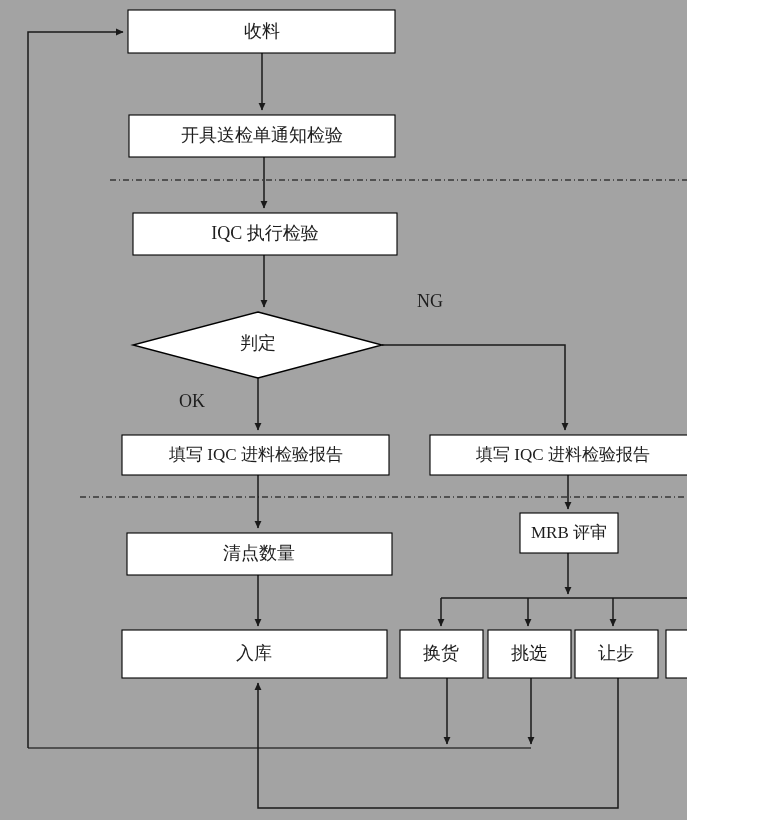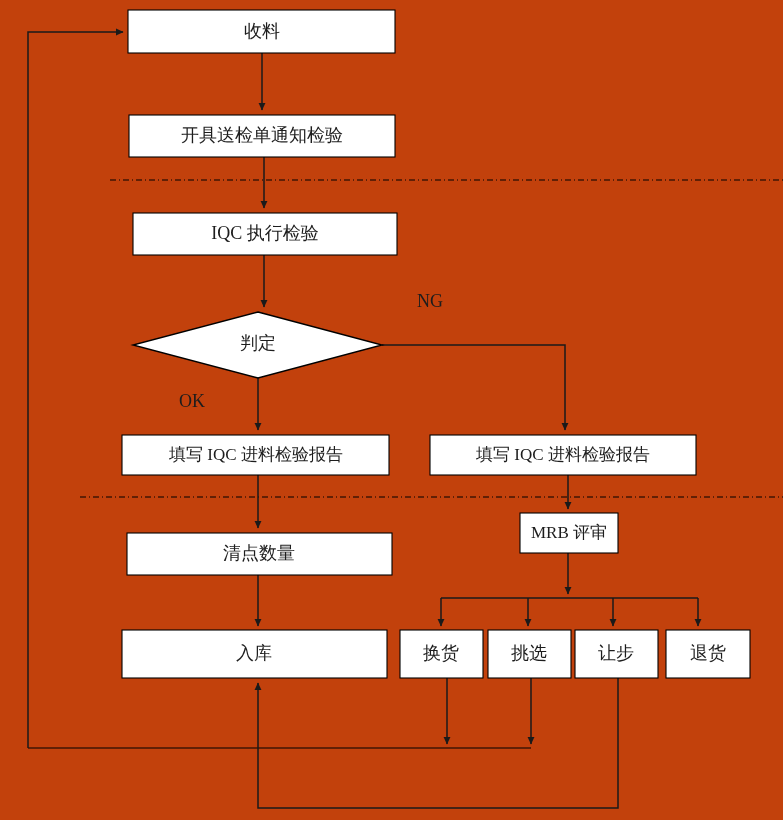--- a/index.html
+++ b/index.html
@@ -5,23 +5,23 @@
   html, body {
     margin: 0;
     padding: 0;
     background: #ffffff;
   }
   body {
     font-family: "Liberation Serif", "DejaVu Serif", serif;
   }
   #flow-root {
     position: relative;
-    width: 783px;
+    width: 687px;
     height: 820px;
-    background: #c2410c;
+    background: #a3a3a3;
     overflow: hidden;
   }
   svg.flow-canvas {
     position: absolute;
     top: 0;
     left: 0;
     width: 783px;
     height: 820px;
   }
   .box-rect {

